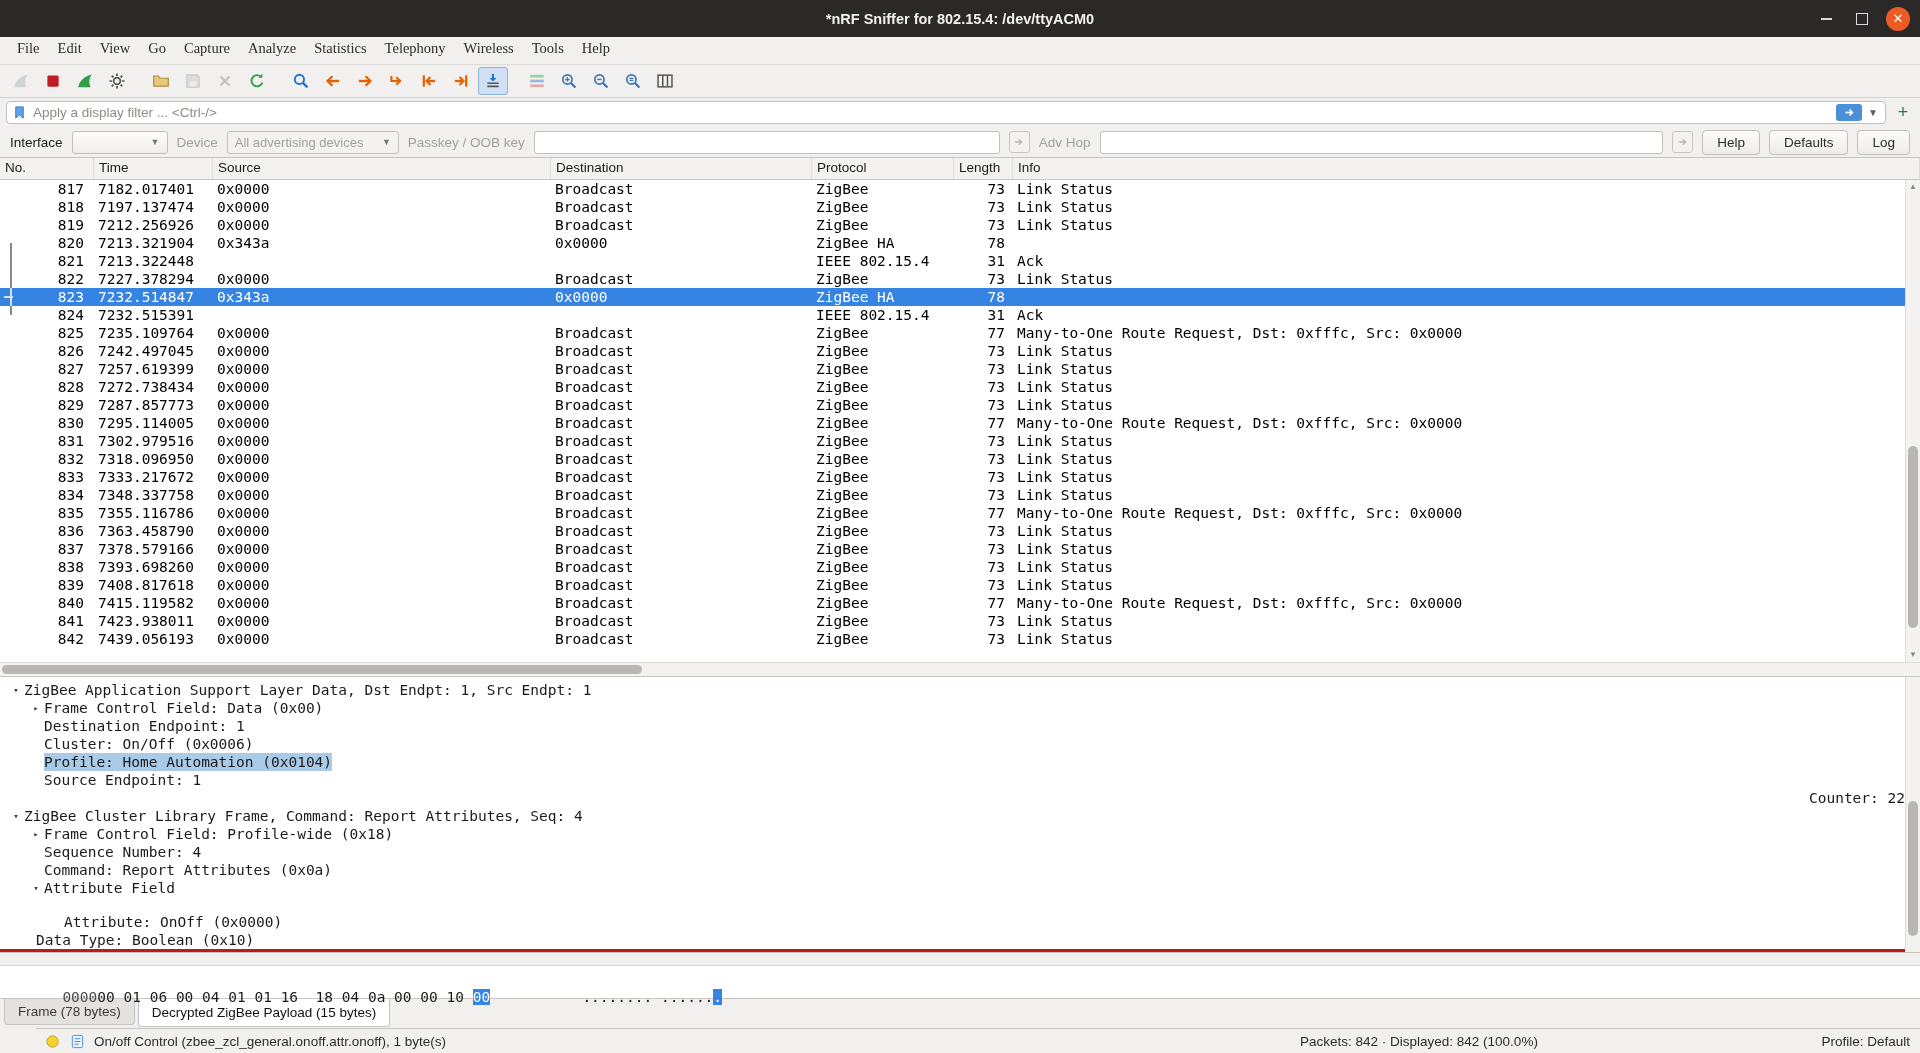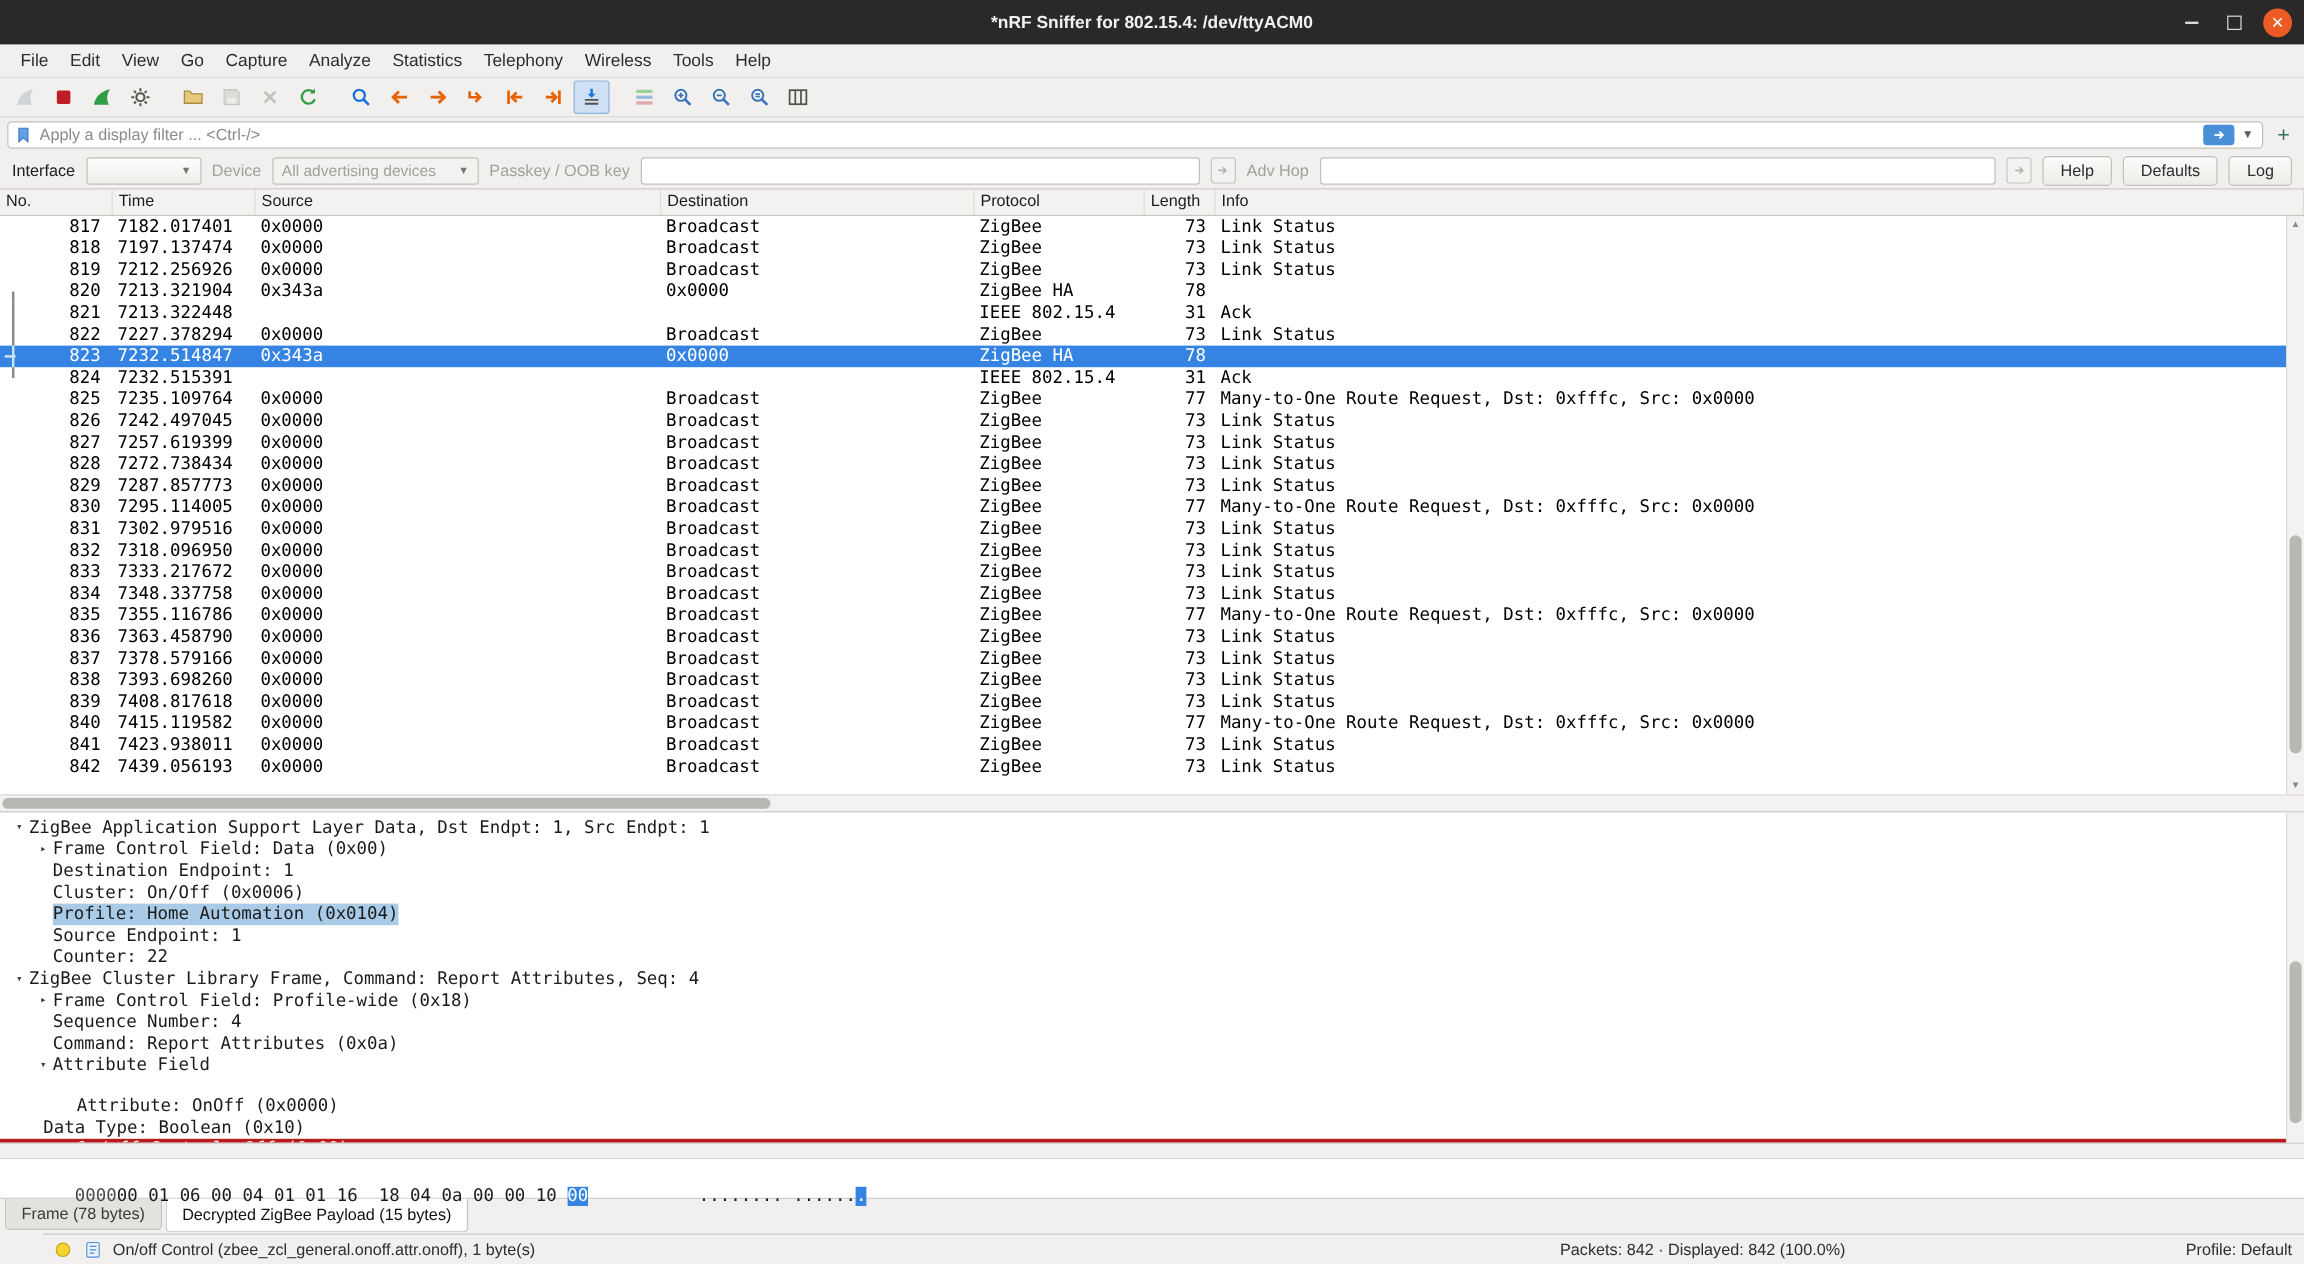--- a/index.html
+++ b/index.html
@@ -10,21 +10,21 @@
   
   .titlebar { flex:none; height:37px; background:#2b2928; display:flex; align-items:center; position:relative; }
   .titlebar .title { flex:1; text-align:center; color:#f2f1ef; font-weight:bold; font-size:14.5px; }
   .win-controls { position:absolute; right:10px; top:0; height:100%; display:flex; align-items:center; gap:12px; }
   .wc { width:24px; height:24px; display:flex; align-items:center; justify-content:center; color:#e4e2e0; }
   .wc-min::before { content:""; width:11px; height:2px; background:#dcdad8; display:block; }
   .wc-max::before { content:""; width:10px; height:10px; border:1.5px solid #dcdad8; display:block; }
   .wc-close { background:#ed5b25; border-radius:50%; color:#fff; font-size:13px; }
 
   
-  .menubar { flex:none; height:27px; display:flex; align-items:center; padding-left:8px; background:#f1f0ee; }
+  .menubar { flex:none; height:27px; display:flex; align-items:flex-start; padding-left:8px; background:#f1f0ee;font-family:Liberation Serif, serif; }
   .menu-item { padding:3px 9px; font-size:14.5px; color:#2d2d2d; }
 
   
   .toolbar { flex:none; height:34px; display:flex; align-items:center; padding-left:6px; gap:2px; background:#f1f0ee; border-top:1px solid #dedcd8; border-bottom:1px solid #d6d4d0; }
   .tb { width:30px; height:28px; display:flex; align-items:center; justify-content:center; border-radius:3px; border:1px solid transparent; }
   .tb svg { width:18px; height:18px; display:block; }
   .tb.pressed { background:#cfe0f5; border-color:#8fb4de; }
   .tb.disabled { opacity:.45; }
   .tb.gap { margin-left:12px; }
 
@@ -582,21 +582,21 @@
         <span class="txt">Cluster: On/Off (0x0006)</span>
       </div>
       <div class="dline" style="padding-left: 28px;">
         <span class="exp"></span>
         <span class="txt rel">Profile: Home Automation (0x0104)</span>
       </div>
       <div class="dline" style="padding-left: 28px;">
         <span class="exp"></span>
         <span class="txt">Source Endpoint: 1</span>
       </div>
-      <div class="dline" style="padding-left: 28px;">
+      <div class="dline" style="padding-left: 28px; justify-content: flex-end;">
         <span class="exp"></span>
         <span class="txt">Counter: 22</span>
       </div>
       <div class="dline" style="padding-left: 8px;">
         <span class="exp">▾</span>
         <span class="txt">ZigBee Cluster Library Frame, Command: Report Attributes, Seq: 4</span>
       </div>
       <div class="dline" style="padding-left: 28px;">
         <span class="exp">▸</span>
         <span class="txt">Frame Control Field: Profile-wide (0x18)</span>

